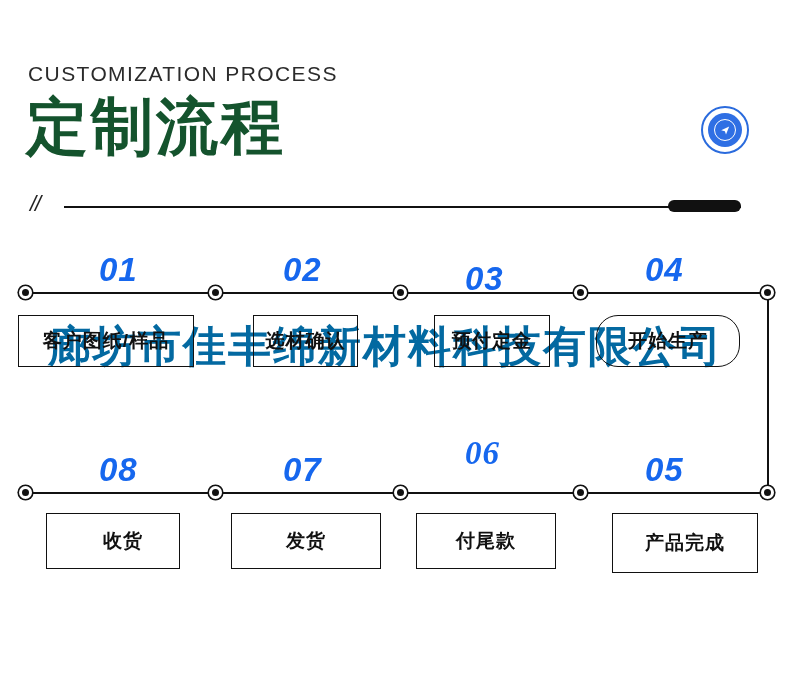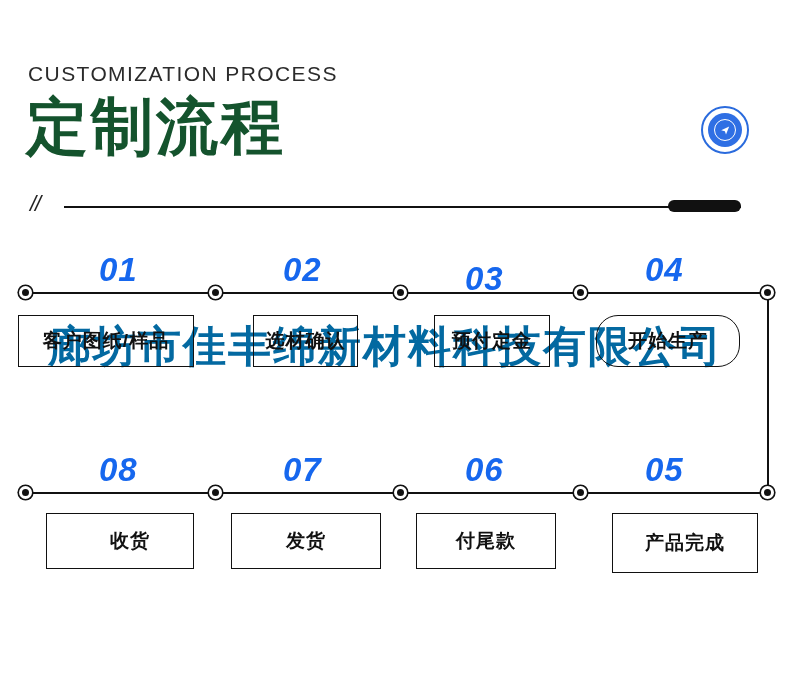--- a/index.html
+++ b/index.html
@@ -240,24 +240,24 @@
   </div>
   <div class="step-box" style="left:434px; top:315px; width:116px; height:52px;">
     <span>预付定金</span>
   </div>
   <div class="step-box" style="left:596px; top:315px; width:144px; height:52px;border-radius:22px;">
     <span>开始生产</span>
   </div>
 
   <div class="step-num" style="left:99px;  top:451px;">08</div>
   <div class="step-num" style="left:283px; top:451px;">07</div>
-  <div class="step-num" style="left:465px; top:451px;">06</div>
+  <div class="step-num" style="left:465px; top:435px;font-family:Liberation Serif, serif;">06</div>
   <div class="step-num" style="left:645px; top:451px;">05</div>
 
-  <div class="step-box" style="left:46px;  top:513px; width:148px; height:56px;padding-left:20px;">
+  <div class="step-box" style="left:46px;  top:513px; width:134px; height:56px;padding-left:20px;">
     <span>收货</span>
   </div>
   <div class="step-box" style="left:231px; top:513px; width:150px; height:56px;">
     <span>发货</span>
   </div>
   <div class="step-box" style="left:416px; top:513px; width:140px; height:56px;">
     <span>付尾款</span>
   </div>
   <div class="step-box" style="left:612px; top:513px; width:146px; height:60px;">
     <span>产品完成</span>

